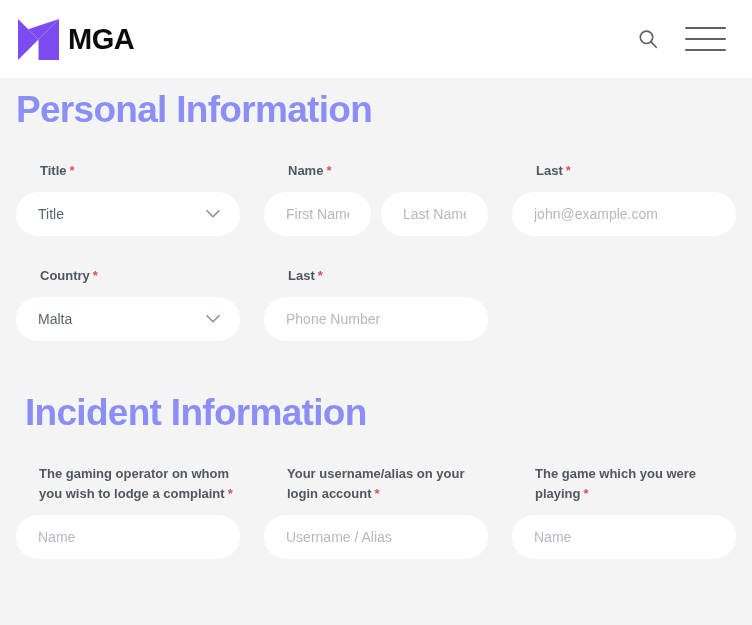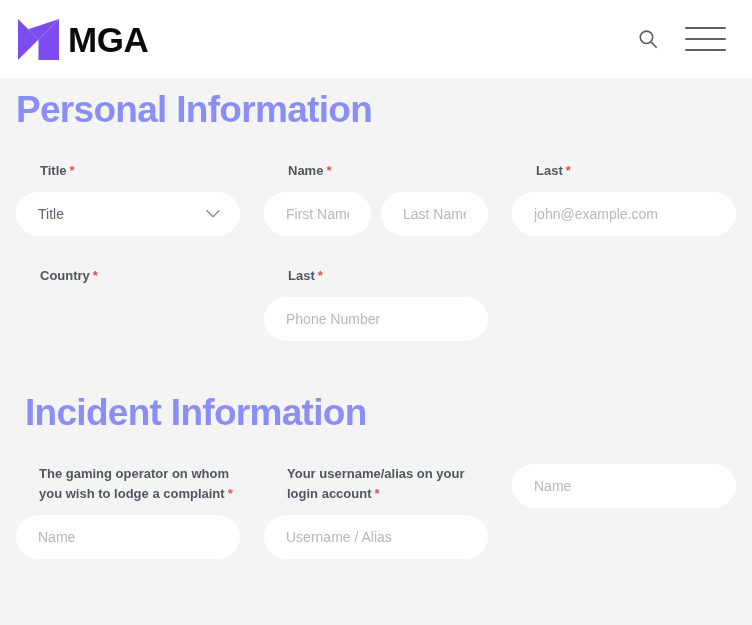--- a/index.html
+++ b/index.html
@@ -34,21 +34,21 @@
     text-decoration: none;
   }
 
   .brand-mark {
     width: 41px;
     height: 41px;
     display: block;
   }
 
   .brand-text {
-    font-size: 35px;
+    font-size: 29px;
     font-weight: bold;
     letter-spacing: -0.5px;
     color: #0b0b0b;
     line-height: 1;
   }
 
   .header-actions {
     display: flex;
     align-items: center;
     gap: 26px;
@@ -231,20 +231,26 @@
       <div class="field">
         <label class="field-label"><span>Last</span><span class="req">*</span></label>
         <input class="control" type="text" placeholder="john@example.com" style="">
       </div>
     </div>
 
     <div class="form-row">
 
       <div class="field">
         <label class="field-label"><span>Country</span><span class="req">*</span></label>
+        <div class="select-wrap">
+          <input class="control" type="text" readonly="" value="Malta" style="">
+          <svg class="chevron" width="14" height="9" viewBox="0 0 14 9" fill="none" aria-hidden="true">
+            <path d="M1 1.2L7 7.2L13 1.2" stroke="currentColor" stroke-width="1.6" stroke-linecap="round" stroke-linejoin="round"></path>
+          </svg>
+        </div>
       </div>
 
       <div class="field">
         <label class="field-label"><span>Last</span><span class="req">*</span></label>
         <input class="control" type="text" placeholder="Phone Number" style="">
       </div>
 
       <div class="spacer-field"></div>
     </div>
   </section>
@@ -258,18 +264,19 @@
         <label class="field-label indent-sm"><span>The gaming operator on whom you wish to lodge a complaint</span><span class="req">*</span></label>
         <input class="control" type="text" placeholder="Name" style="">
       </div>
 
       <div class="field">
         <label class="field-label indent-sm"><span>Your username/alias on your login account</span><span class="req">*</span></label>
         <input class="control" type="text" placeholder="Username / Alias" style="">
       </div>
 
       <div class="field">
+        <label class="field-label indent-sm"><span>The game which you were playing</span><span class="req">*</span></label>
         <input class="control" type="text" placeholder="Name" style="">
       </div>
     </div>
   </section>
 
 </main>
 
 </body></html>

